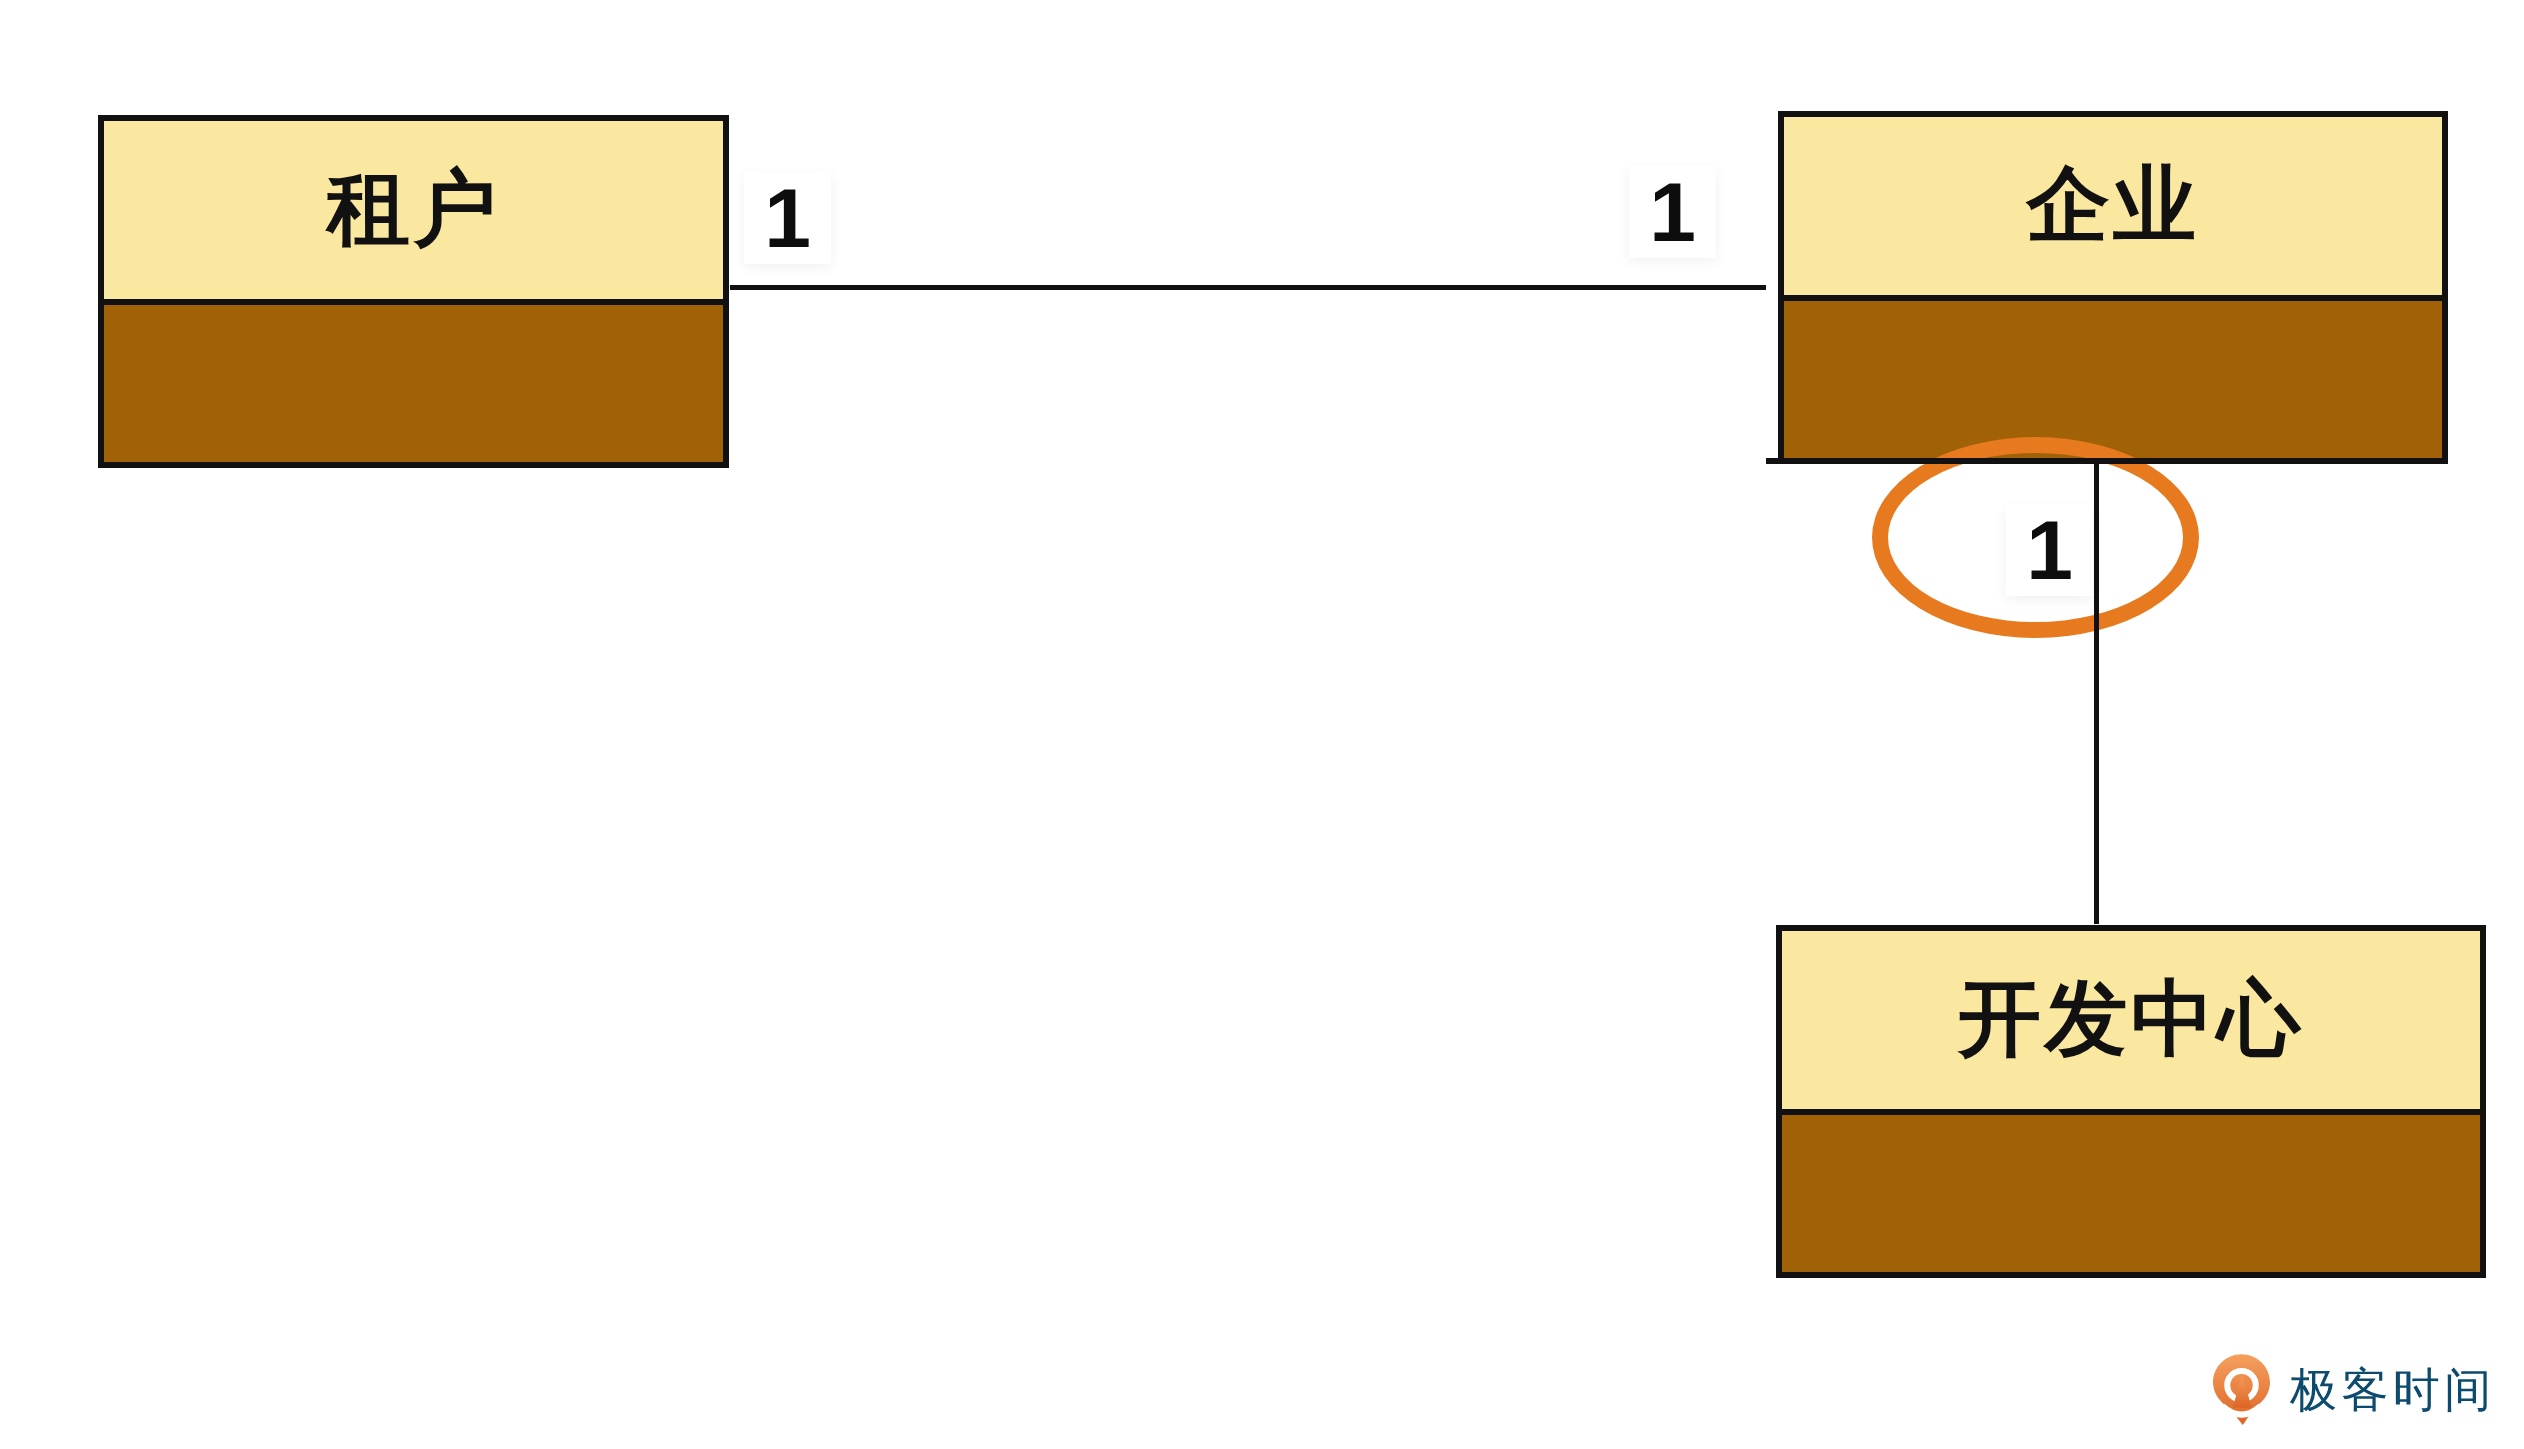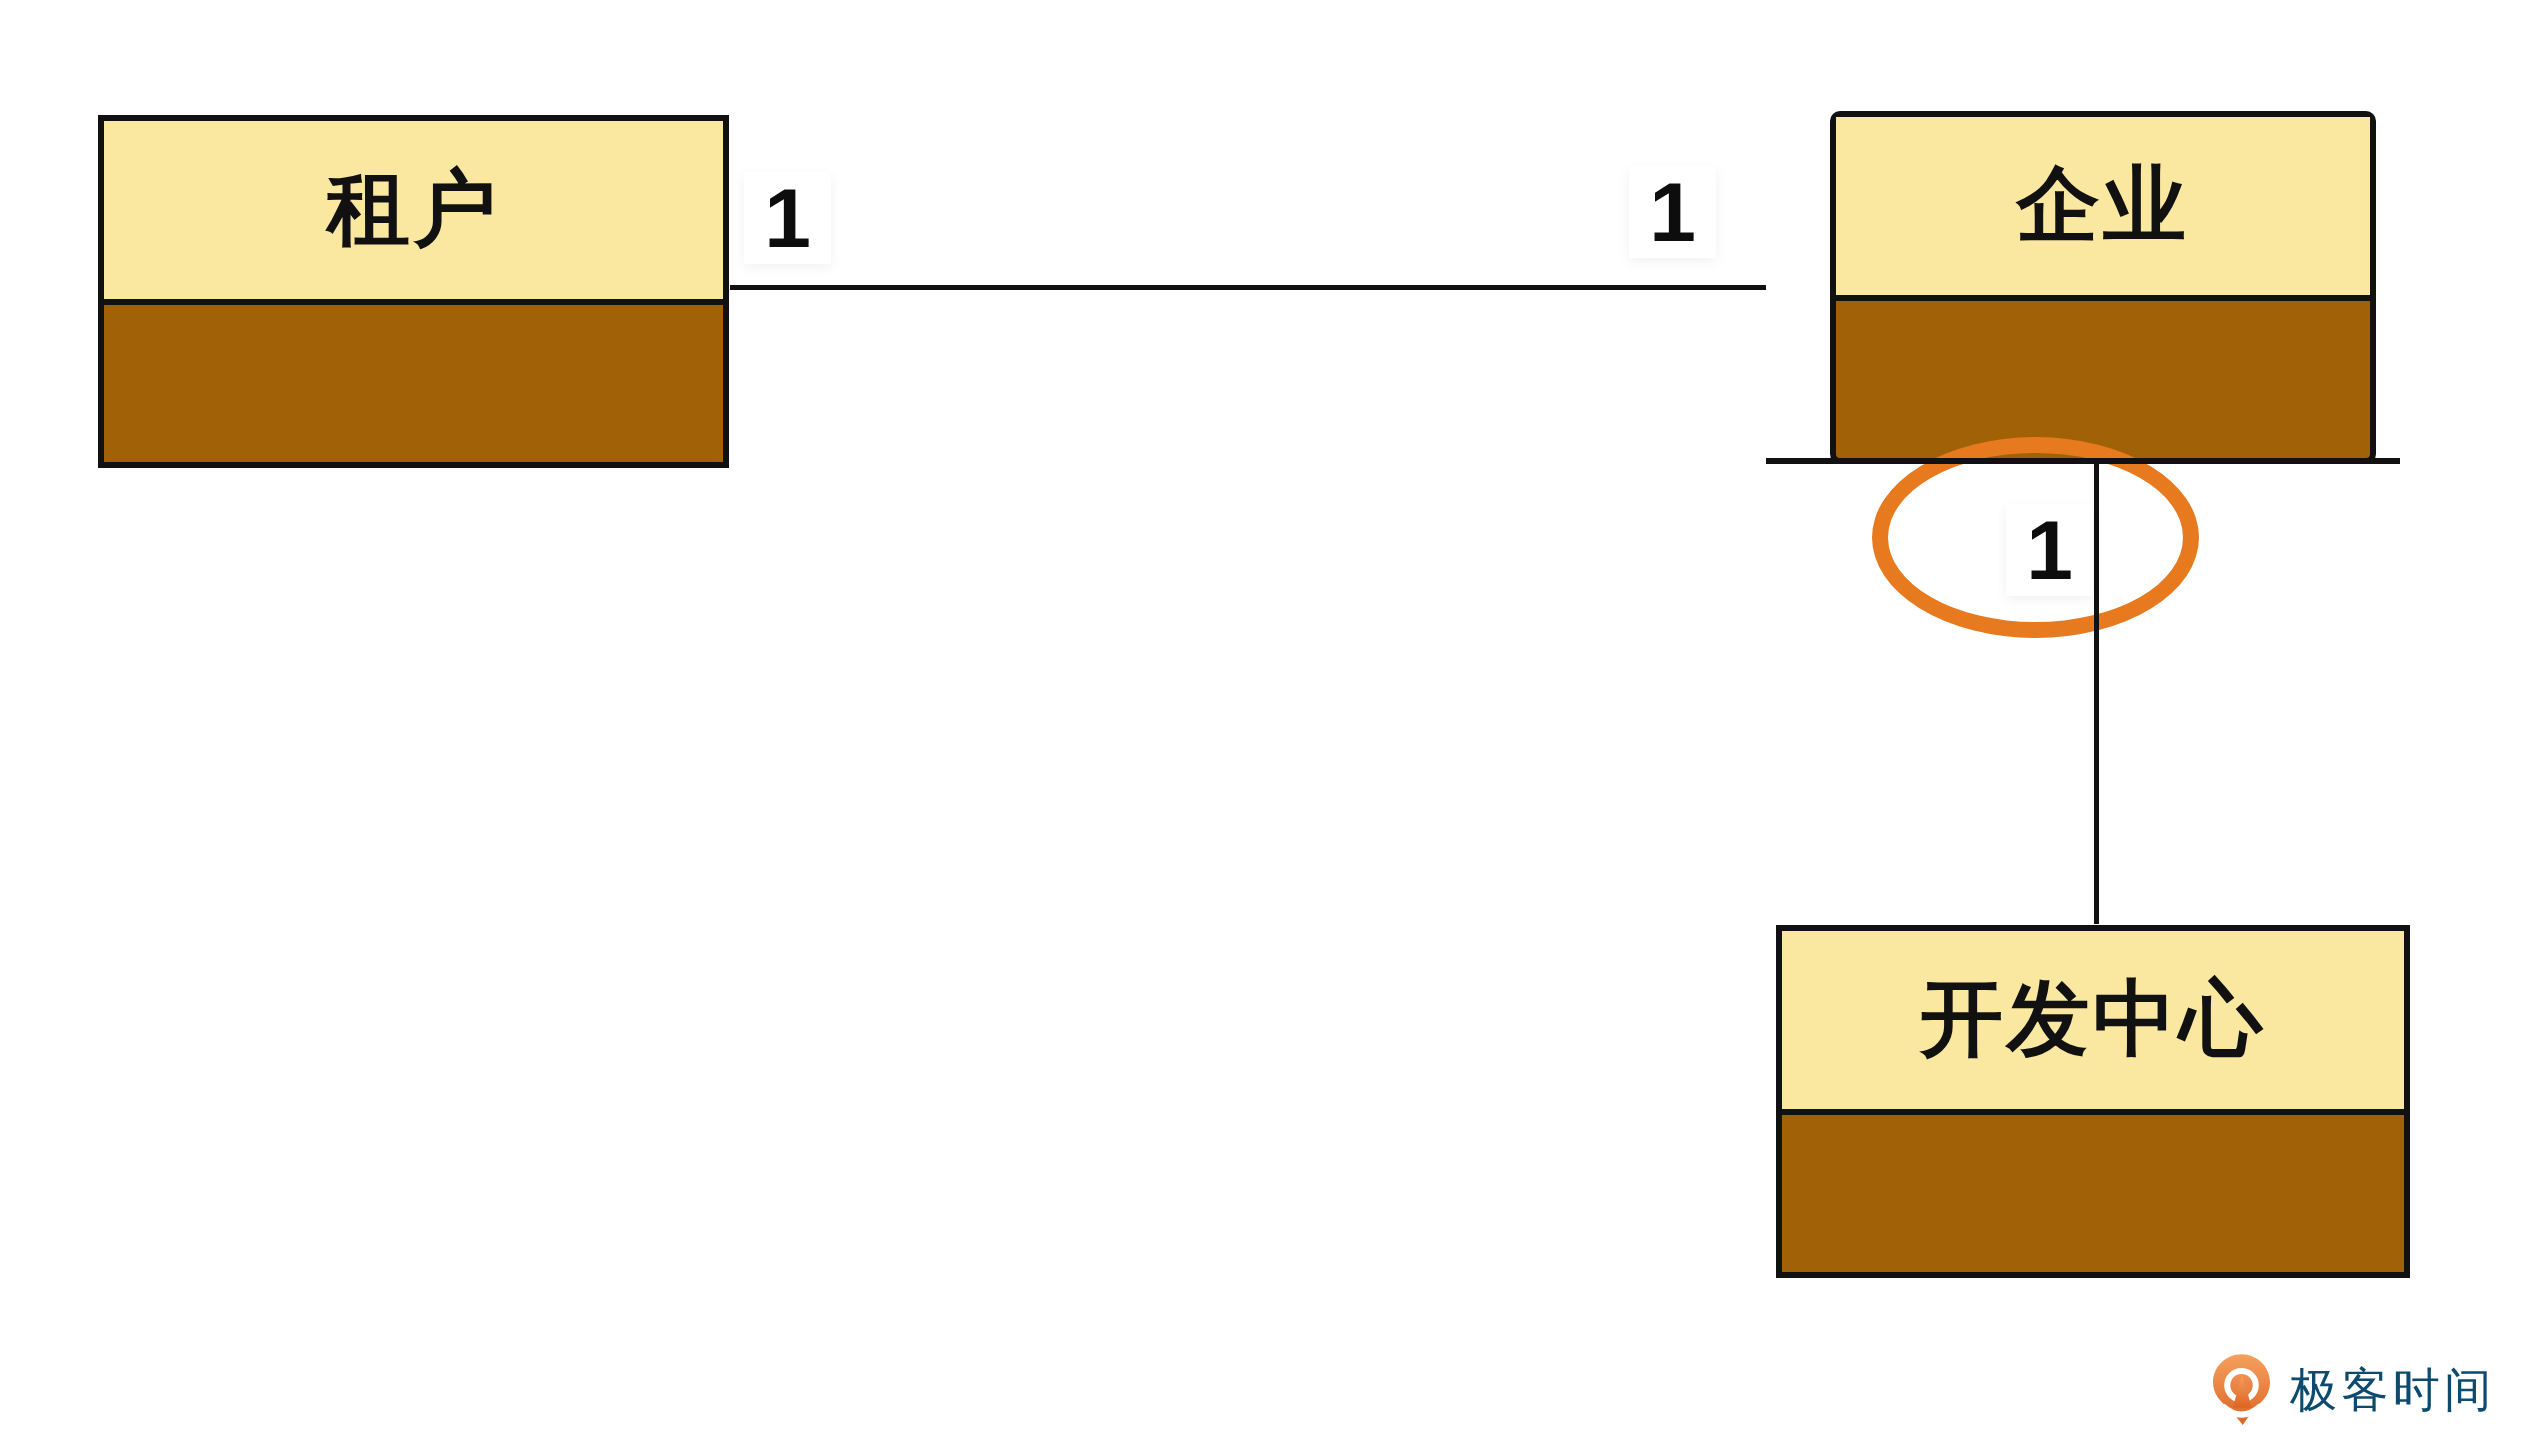--- a/index.html
+++ b/index.html
@@ -30,22 +30,22 @@
     align-items: center;
     justify-content: center;
     font-size: 83px;
     font-weight: 700;
     color: #111111;
     letter-spacing: 3.5px;
   }
   .entity .bd { background: #ffffff; }
 
   #box-tenant     { left: 98px;  top: 115px;  width: 631px; height: 353px; }
-  #box-enterprise { left: 1830px; top: 111px;  width: 546px; height: 353px; border-radius: 10px; }
-  #box-devcenter  { left: 1776px; top: 925px; width: 634px; height: 353px; }
+  #box-enterprise { left: 1778px; top: 111px;  width: 670px; height: 353px; }
+  #box-devcenter  { left: 1776px; top: 925px; width: 710px; height: 353px; }
 
   
   .connector { position: absolute; background: #111111; z-index: 3; }
   #line-tenant-enterprise  { left: 730px;  top: 285px; width: 1036px; height: 5.2px; }
   #line-enterprise-devcenter { left: 2094px; top: 462px; width: 5.2px; height: 462px; }
   
   #enterprise-bottom-border-overlay { left: 1766px; top: 458px; width: 634px; height: 6.1px; }
 
   
   #highlight-ellipse {

